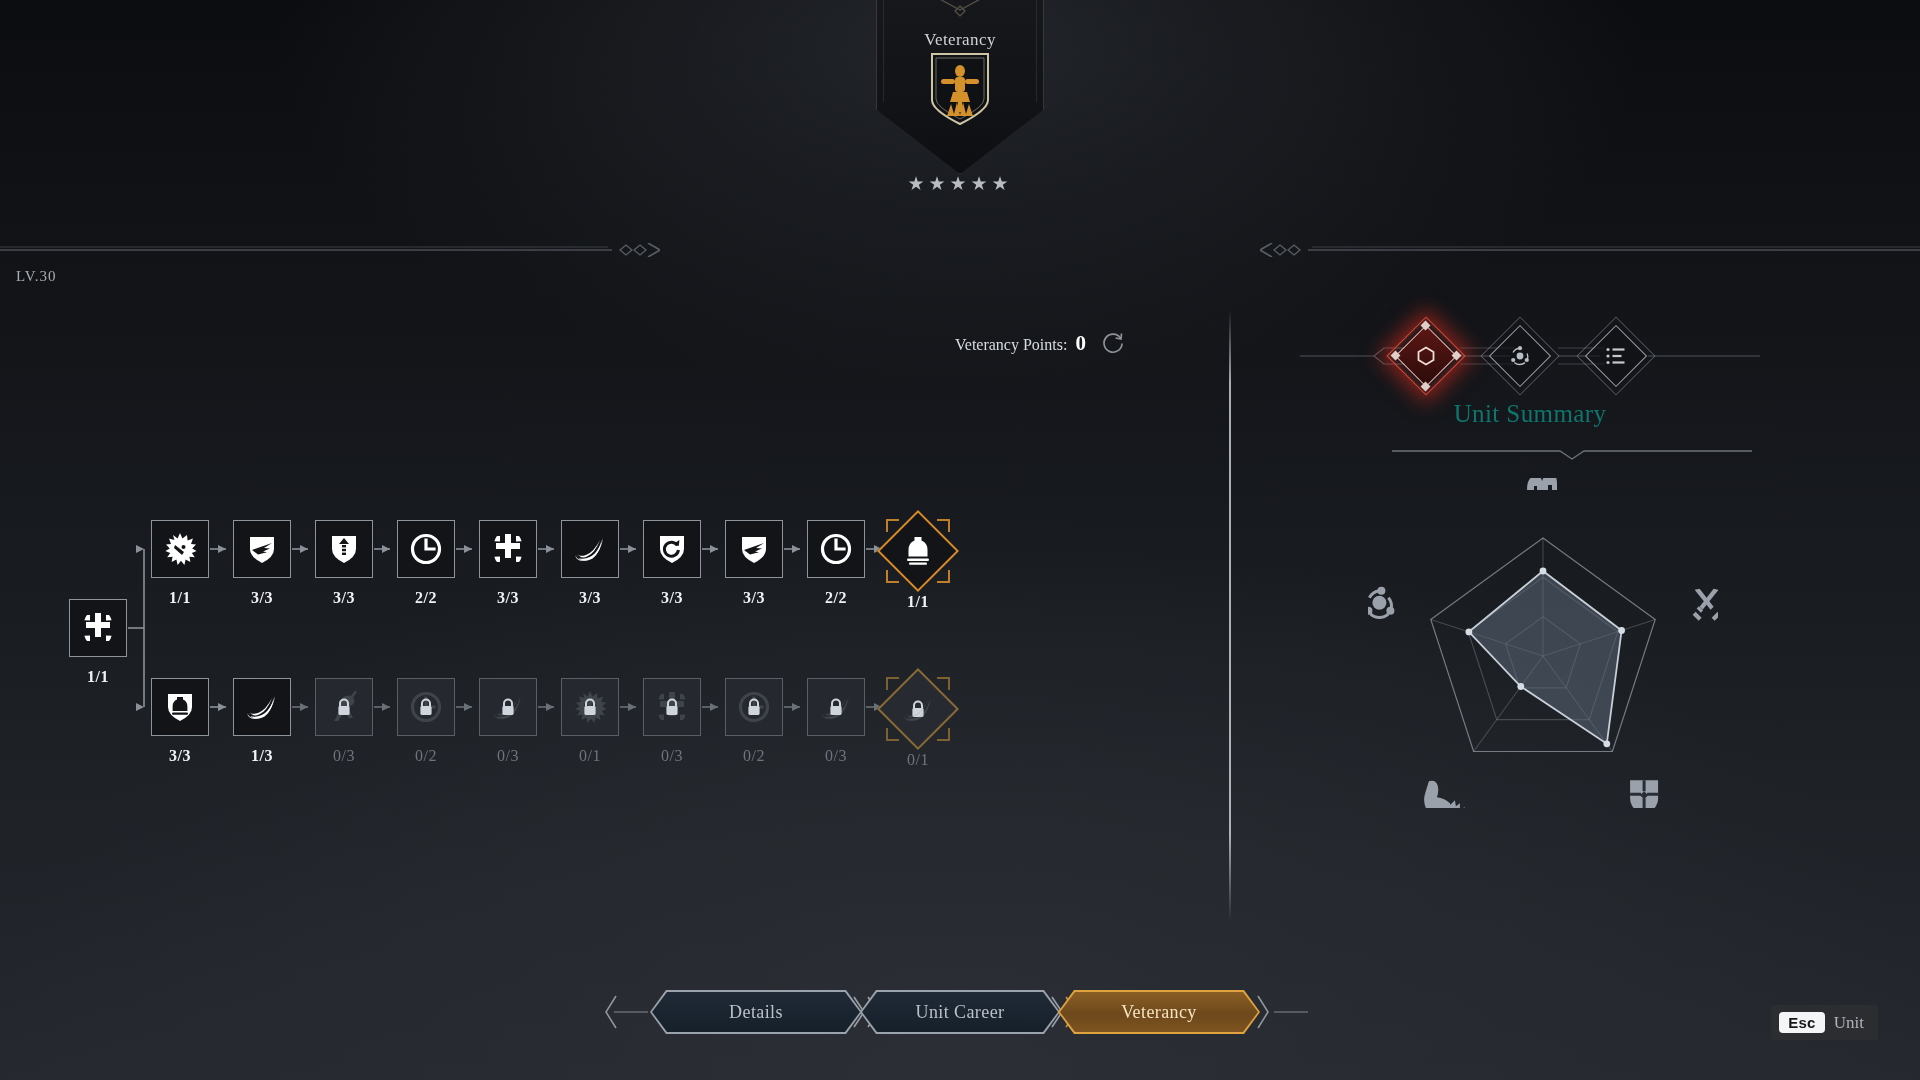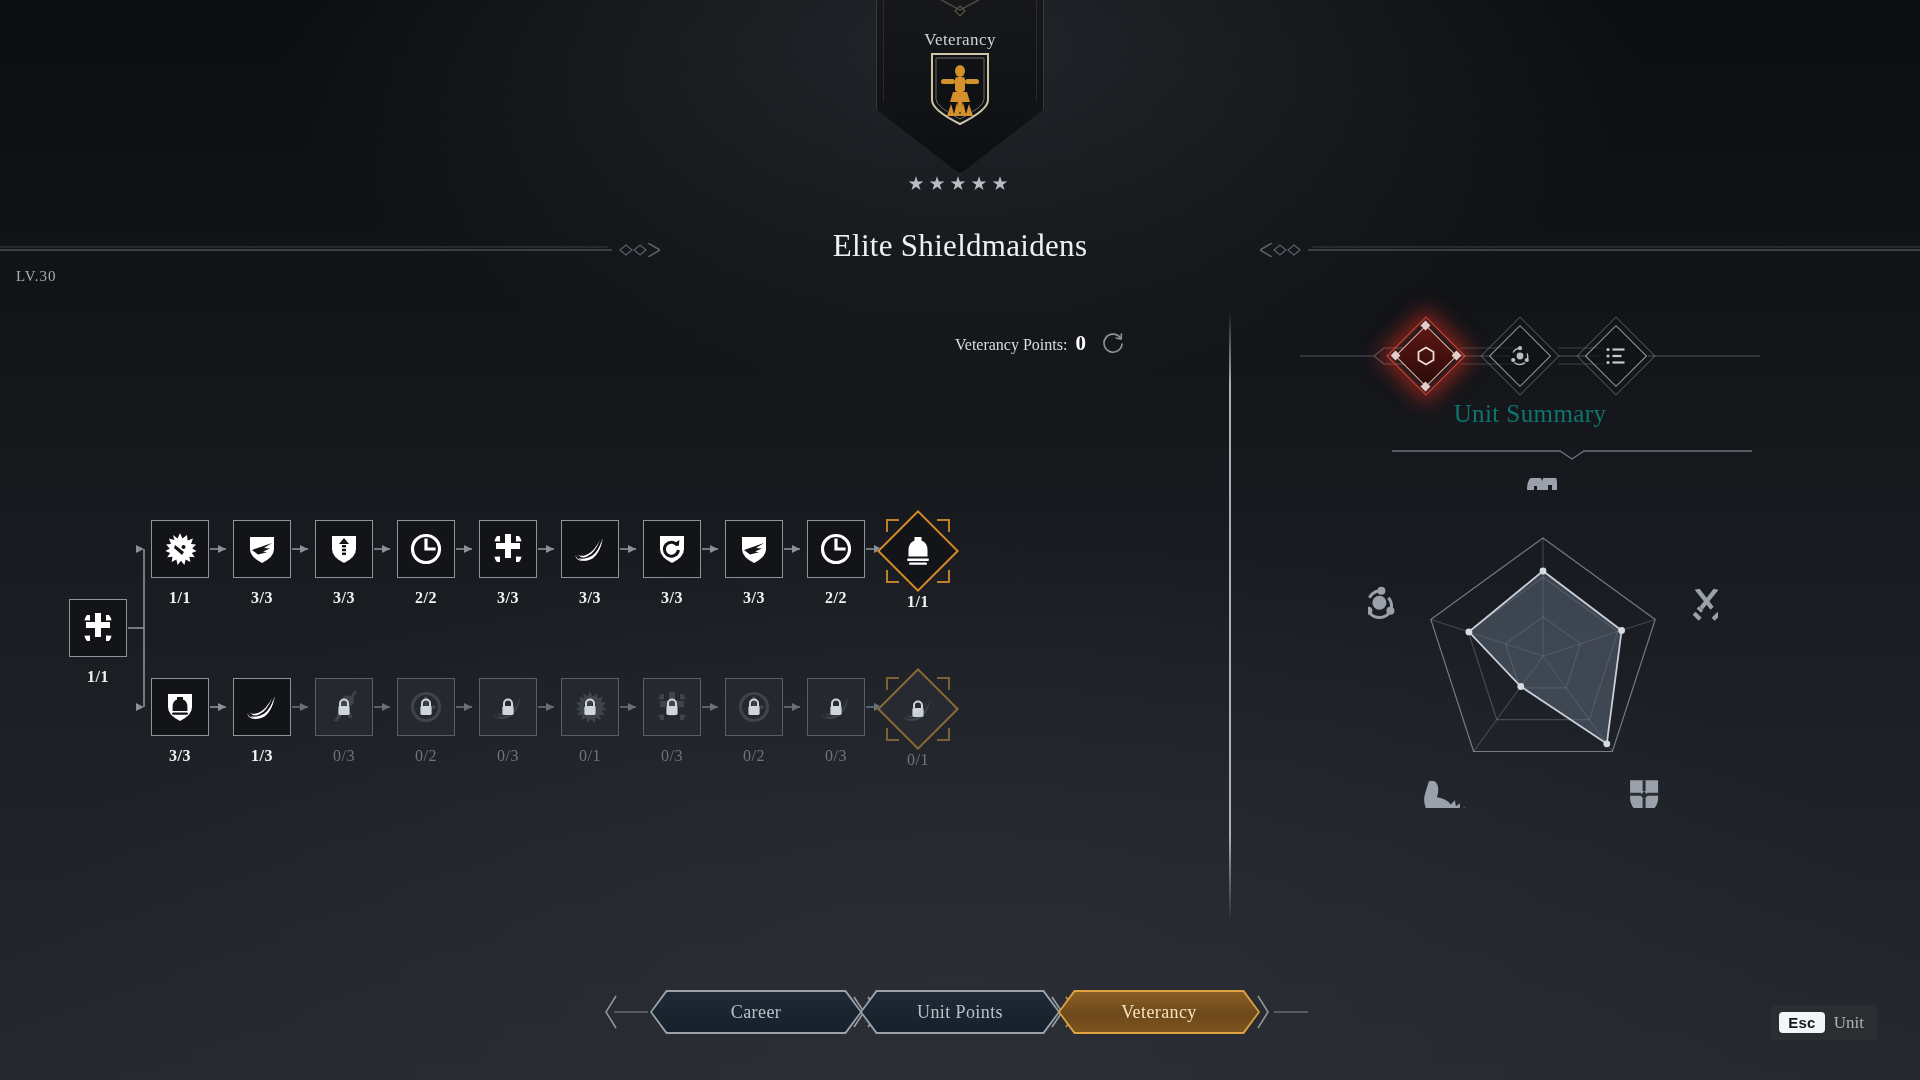--- a/index.html
+++ b/index.html
@@ -180,21 +180,20 @@
   </svg>
   <svg class="hdr-line right" viewBox="0 0 660 14" preserveAspectRatio="none">
     <path d="M660 7 H48" stroke="#4a4e55" stroke-width="1.4" fill="none"></path>
     <path d="M660 4 H52" stroke="#3a3e45" stroke-width="1" fill="none"></path>
     <path d="M40 7 l-6 -5 l-6 5 l6 5 z" fill="none" stroke="#5a5f67" stroke-width="1.3"></path>
     <path d="M26 7 l-6 -5 l-6 5 l6 5 z" fill="none" stroke="#5a5f67" stroke-width="1.3"></path>
     <path d="M12 0 L0 7 l12 7" fill="none" stroke="#5a5f67" stroke-width="1.6"></path>
   </svg>
 
   <div id="stars">★★★★★</div>
-  <div id="unit-name">Elite Shieldmaidens</div>
   <div id="unit-level">LV.30</div>
 
   <div id="vp-row">
     <div>
       <span>Veterancy Points:</span>
       <span id="vp-value">0</span>
     </div>
     <svg id="vp-reset" width="26" height="26" viewBox="0 0 26 26">
       <path d="M20.5 8.2 A9 9 0 1 0 22 13.5" fill="none" stroke="#c9ced5" stroke-width="1.7"></path>
       <path d="M21.5 3.5 L21 9 L15.6 8" fill="none" stroke="#c9ced5" stroke-width="1.7"></path>
@@ -733,29 +732,29 @@
       </g>
     </svg>
 
   <div id="bottom-tabs">
     <div class="tabline" style="left:614px; width:34px;"></div>
     <svg class="tabsep" style="left:604px;" width="14" height="36" viewBox="0 0 14 36">
       <path d="M12 2 L2 18 L12 34" fill="none" stroke="#8f959d" stroke-width="1.6"></path>
     </svg>
     <div class="btab idle" style="left:650px; width:212px;">
       <div class="btab-in"></div>
-      <span>Career</span>
+      <span>Details</span>
     </div>
     <svg class="tabsep" style="left:848px;" width="36" height="36" viewBox="0 0 36 36">
       <path d="M6 3 L16 18 L6 33" fill="none" stroke="#9aa0a8" stroke-width="1.6"></path>
       <path d="M20 3 L30 18 L20 33" fill="none" stroke="#9aa0a8" stroke-width="1.6"></path>
     </svg>
     <div class="btab idle" style="left:860px; width:200px;">
       <div class="btab-in"></div>
-      <span>Unit Points</span>
+      <span>Unit Career</span>
     </div>
     <svg class="tabsep" style="left:1046px;" width="36" height="36" viewBox="0 0 36 36">
       <path d="M6 3 L16 18 L6 33" fill="none" stroke="#9aa0a8" stroke-width="1.6"></path>
       <path d="M20 3 L30 18 L20 33" fill="none" stroke="#c59551" stroke-width="1.6"></path>
     </svg>
     <div class="btab active" style="left:1058px; width:202px;">
       <div class="btab-in"></div>
       <span>Veterancy</span>
     </div>
     <svg class="tabsep" style="left:1256px;" width="14" height="36" viewBox="0 0 14 36">

